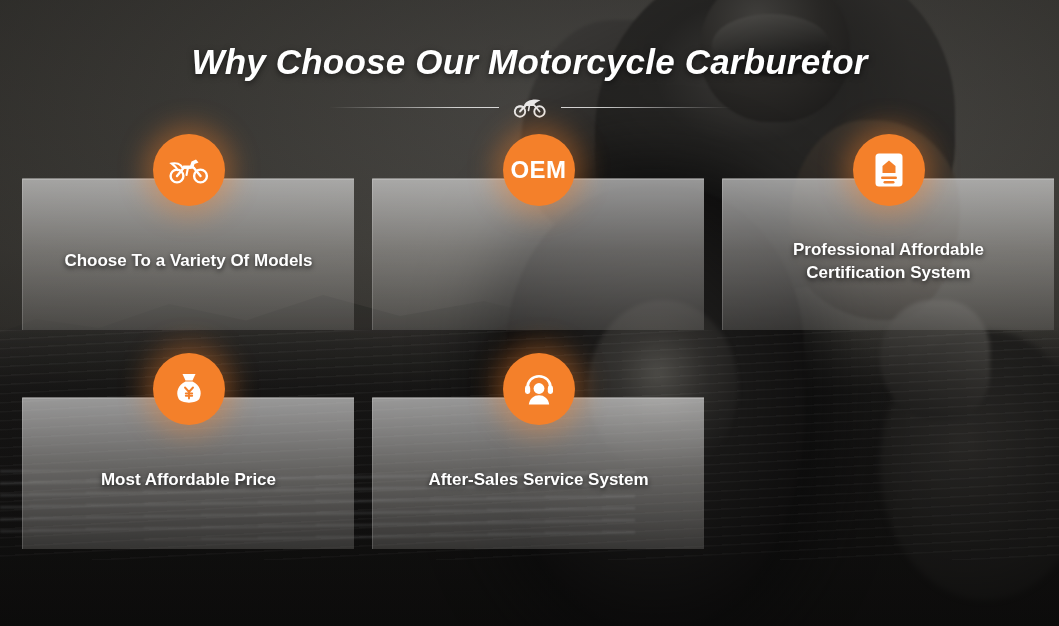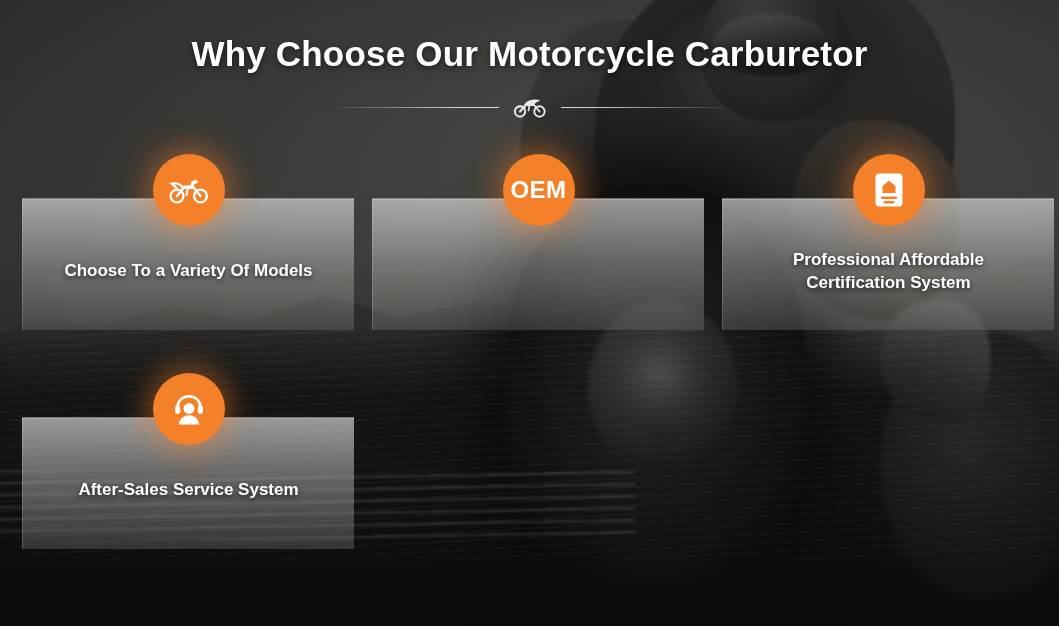--- a/index.html
+++ b/index.html
@@ -116,25 +116,26 @@
   
   .bg-veil{
     position:absolute; inset:0;
     background:linear-gradient(180deg, rgba(20,20,20,.34) 0%, rgba(20,20,20,.18) 40%, rgba(10,10,10,.46) 100%);
   }
 
   
   #content{ position:absolute; inset:0; }
 
   .heading{
-    position:absolute; left:0; top:34px; width:100%;
+    position:absolute; left:0; top:42px; width:100%;
     text-align:center;
     font-size:35px; font-weight:bold; color:#fff;
     letter-spacing:.2px;
     text-shadow:0 2px 6px rgba(0,0,0,.55);
+    font-style:italic;
   }
 
   .divider{
     position:absolute; left:0; top:96px; width:100%;
     display:flex; align-items:center; justify-content:center; gap:0px;
   }
   .divider .rule{
     width:170px; height:1px;
     background:linear-gradient(90deg, rgba(255,255,255,0) 0%, rgba(255,255,255,.75) 75%, rgba(255,255,255,.8) 100%);
   }
@@ -152,21 +153,20 @@
   }
 
   .card{
     position:relative;
     background:linear-gradient(180deg, rgba(233,233,233,.62) 0%, rgba(180,178,175,.50) 48%, rgba(120,118,115,.36) 100%);
     border-top:1px solid rgba(255,255,255,.30);
     border-left:1px solid rgba(255,255,255,.16);
     display:flex; align-items:center; justify-content:center;
     padding:0 18px 4px;
     box-shadow:inset 0 1px 0 rgba(255,255,255,.18);
-    margin-top:20px;
   }
 
   .icon-badge{
     position:absolute; left:50%; top:-45px; transform:translateX(-50%);
     width:72px; height:72px; border-radius:50%;
     background:#f4802a;
     display:flex; align-items:center; justify-content:center;
     box-shadow:0 0 26px 9px rgba(244,128,42,.38);
   }
   .icon-badge .oem-text{
@@ -251,20 +251,30 @@
         <svg width="30" height="36" viewBox="0 0 30 36">
           <rect x="1.5" y="1.5" width="27" height="33" rx="3.5" fill="#fff"></rect>
           <path d="M15 8.5 L21.5 14 L21.5 21 L8.5 21 L8.5 14 Z" fill="#f4802a"></path>
           <rect x="7" y="24.5" width="16" height="2.6" rx="1.3" fill="#f4802a"></rect>
           <rect x="9.5" y="29" width="11" height="2.6" rx="1.3" fill="#f4802a"></rect>
         </svg>
       </div>
       <div class="card-title">Professional Affordable Certification System</div>
     </div>
 
+    <div class="card">
+      <div class="icon-badge">
+        <svg width="34" height="36" viewBox="0 0 34 36" fill="#fff">
+          <path d="M10.5 3 L23.5 3 L20.5 9.5 L13.5 9.5 Z"></path>
+          <path d="M13.5 10.5 C6 14 3.5 21 6.5 27.5 C9 33 25 33 27.5 27.5 C30.5 21 28 14 20.5 10.5 Z"></path>
+          <path d="M13 16.5 L17 21 L21 16.5 M17 21 L17 27.5 M13.8 22.4 L20.2 22.4 M13.8 24.7 L20.2 24.7" stroke="#f4802a" stroke-width="1.9" fill="none" stroke-linecap="round"></path>
+        </svg>
+      </div>
+      <div class="card-title">Most Affordable Price</div>
+    </div>
 
 
     <div class="card">
       <div class="icon-badge">
         <svg width="36" height="36" viewBox="0 0 36 36" fill="#fff">
           <path d="M6.5 16.5 C6.5 10 11.5 5.2 18 5.2 C24.5 5.2 29.5 10 29.5 16.5" fill="none" stroke="#fff" stroke-width="2.6" stroke-linecap="round"></path>
           <rect x="4" y="14.5" width="5.2" height="8.5" rx="2.4"></rect>
           <rect x="26.8" y="14.5" width="5.2" height="8.5" rx="2.4"></rect>
           <circle cx="18" cy="17.5" r="5.4"></circle>
           <path d="M7.8 33.5 C8.6 27.6 12.8 24.2 18 24.2 C23.2 24.2 27.4 27.6 28.2 33.5 Z"></path>

